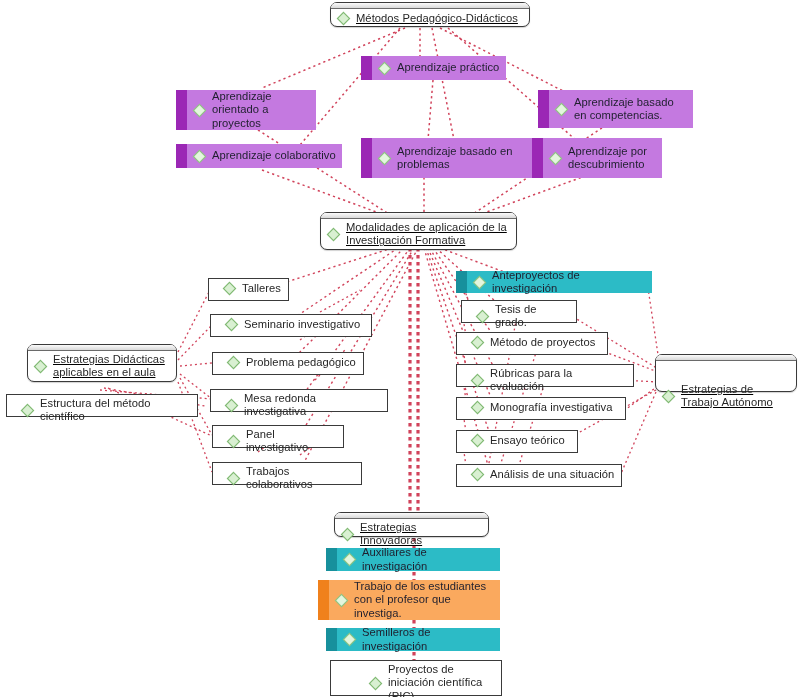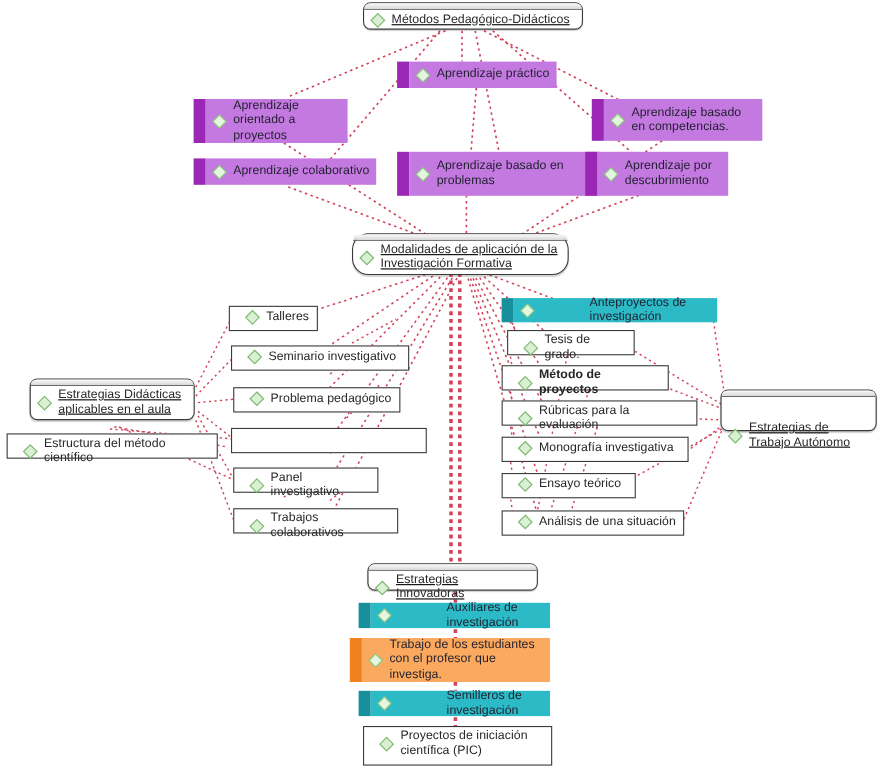--- a/index.html
+++ b/index.html
@@ -85,21 +85,21 @@
   }
   .n-block .body {
     flex: 1 1 auto;
     display: flex;
     align-items: center;
     padding: 2px 6px 2px 5px;
   }
   .c-purple .stripe { background:#9B27B5; }
   .c-purple .body   { background:#C479E0; }
   .c-teal   .stripe { background:#17909C; }
-  .c-teal   .body   { background:#2CBBC6;gap:44px; }
+  .c-teal   .body   { background:#2CBBC6; }
   .c-orange .stripe { background:#F0811C; }
   .c-orange .body   { background:#FAA95E; }
 
   .ico {
     flex: 0 0 auto;
     width: 15px;
     height: 15px;
     margin-right: 5px;
     position: relative;
     top: 0px;
@@ -294,21 +294,21 @@
     <div class="body">
       <span class="ico">
         <svg width="15" height="15" viewBox="0 0 15 15">
             <polygon points="7.5,1.4 13.6,7.5 7.5,13.6 1.4,7.5" fill="#E4F6DE" stroke="#8FC583" stroke-width="1.1"></polygon>
           </svg>
       </span>
       <span class="lbl">Aprendizaje por descubrimiento</span>
     </div>
   </div>
 
-  <div class="node n-rounded" style="left:320px; top:212px; width:197px; height:38px;border-radius:15px;">
+  <div class="node n-rounded" style="left:320px; top:212px; width:197px; height:38px;">
     <div class="titlestrip"></div>
     <div class="body">
       <span class="ico">
         <svg width="15" height="15" viewBox="0 0 15 15">
             <polygon points="7.5,1.4 13.6,7.5 7.5,13.6 1.4,7.5" fill="#D9F0D2" stroke="#7FB972" stroke-width="1.1"></polygon>
           </svg>
       </span>
       <span class="lbl">Modalidades de aplicación de la Investigación Formativa</span>
     </div>
   </div>
@@ -368,20 +368,28 @@
         <svg width="15" height="15" viewBox="0 0 15 15">
             <polygon points="7.5,1.4 13.6,7.5 7.5,13.6 1.4,7.5" fill="#D9F0D2" stroke="#7FB972" stroke-width="1.1"></polygon>
           </svg>
       </span>
       <span class="lbl">Problema pedagógico</span>
     </div>
   </div>
 
   <div class="node n-rect" style="left:210px; top:389px; width:178px; height:23px;">
     <div class="stripe"></div>
+    <div class="body">
+      <span class="ico">
+        <svg width="15" height="15" viewBox="0 0 15 15">
+            <polygon points="7.5,1.4 13.6,7.5 7.5,13.6 1.4,7.5" fill="#D9F0D2" stroke="#7FB972" stroke-width="1.1"></polygon>
+          </svg>
+      </span>
+      <span class="lbl">Mesa redonda investigativa</span>
+    </div>
   </div>
 
   <div class="node n-rect" style="left:212px; top:425px; width:132px; height:23px;">
     <div class="stripe"></div>
     <div class="body">
       <span class="ico">
         <svg width="15" height="15" viewBox="0 0 15 15">
             <polygon points="7.5,1.4 13.6,7.5 7.5,13.6 1.4,7.5" fill="#D9F0D2" stroke="#7FB972" stroke-width="1.1"></polygon>
           </svg>
       </span>
@@ -430,21 +438,21 @@
     <div class="body">
       <span class="ico">
         <svg width="15" height="15" viewBox="0 0 15 15">
             <polygon points="7.5,1.4 13.6,7.5 7.5,13.6 1.4,7.5" fill="#D9F0D2" stroke="#7FB972" stroke-width="1.1"></polygon>
           </svg>
       </span>
       <span class="lbl">Tesis de grado.</span>
     </div>
   </div>
 
-  <div class="node n-rect" style="left:456px; top:332px; width:152px; height:23px;font-weight:bold;">
+  <div class="node n-rect" style="left:456px; top:332px; width:152px; height:23px;">
     <div class="stripe"></div>
     <div class="body">
       <span class="ico">
         <svg width="15" height="15" viewBox="0 0 15 15">
             <polygon points="7.5,1.4 13.6,7.5 7.5,13.6 1.4,7.5" fill="#D9F0D2" stroke="#7FB972" stroke-width="1.1"></polygon>
           </svg>
       </span>
       <span class="lbl">Método de proyectos</span>
     </div>
   </div>
@@ -538,21 +546,21 @@
     <div class="body">
       <span class="ico">
         <svg width="15" height="15" viewBox="0 0 15 15">
             <polygon points="7.5,1.4 13.6,7.5 7.5,13.6 1.4,7.5" fill="#E4F6DE" stroke="#8FC583" stroke-width="1.1"></polygon>
           </svg>
       </span>
       <span class="lbl">Semilleros de investigación</span>
     </div>
   </div>
 
-  <div class="node n-rect" style="left:330px; top:660px; width:172px; height:36px;">
+  <div class="node n-rect" style="left:330px; top:660px; width:172px; height:36px;gap:24px;">
     <div class="stripe"></div>
     <div class="body">
       <span class="ico">
         <svg width="15" height="15" viewBox="0 0 15 15">
             <polygon points="7.5,1.4 13.6,7.5 7.5,13.6 1.4,7.5" fill="#D9F0D2" stroke="#7FB972" stroke-width="1.1"></polygon>
           </svg>
       </span>
       <span class="lbl">Proyectos de iniciación científica (PIC)</span>
     </div>
   </div>

